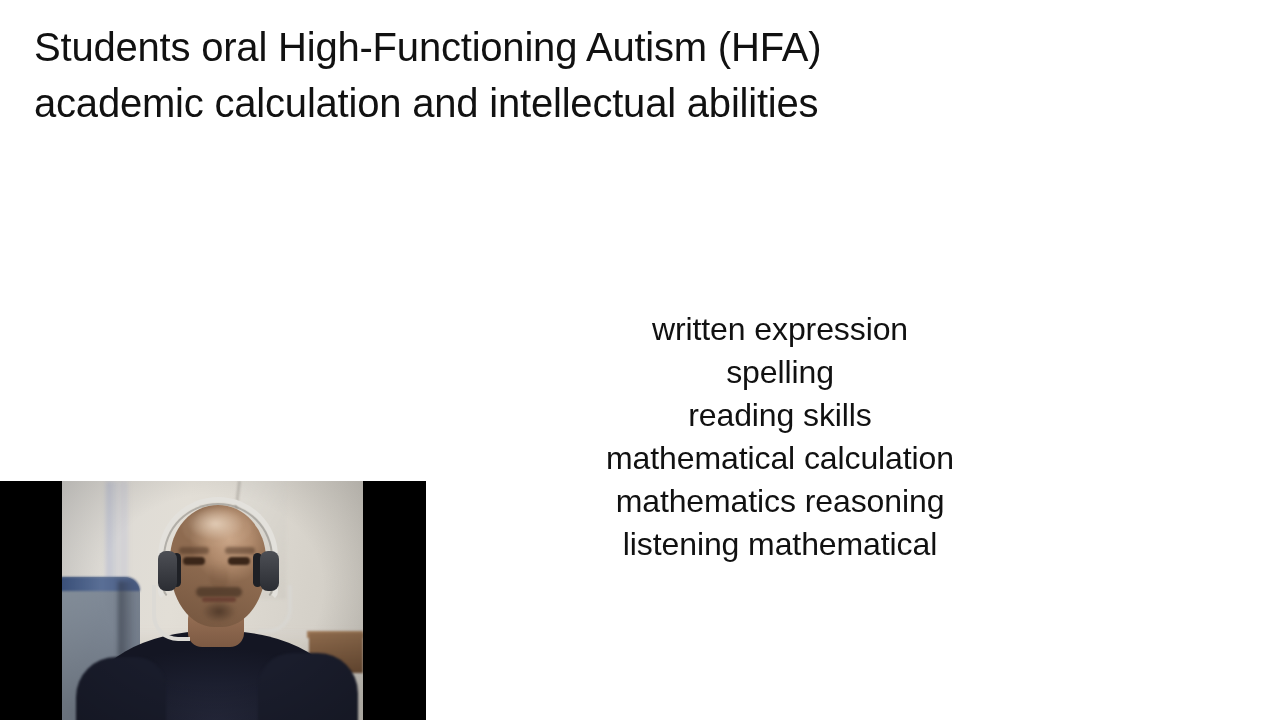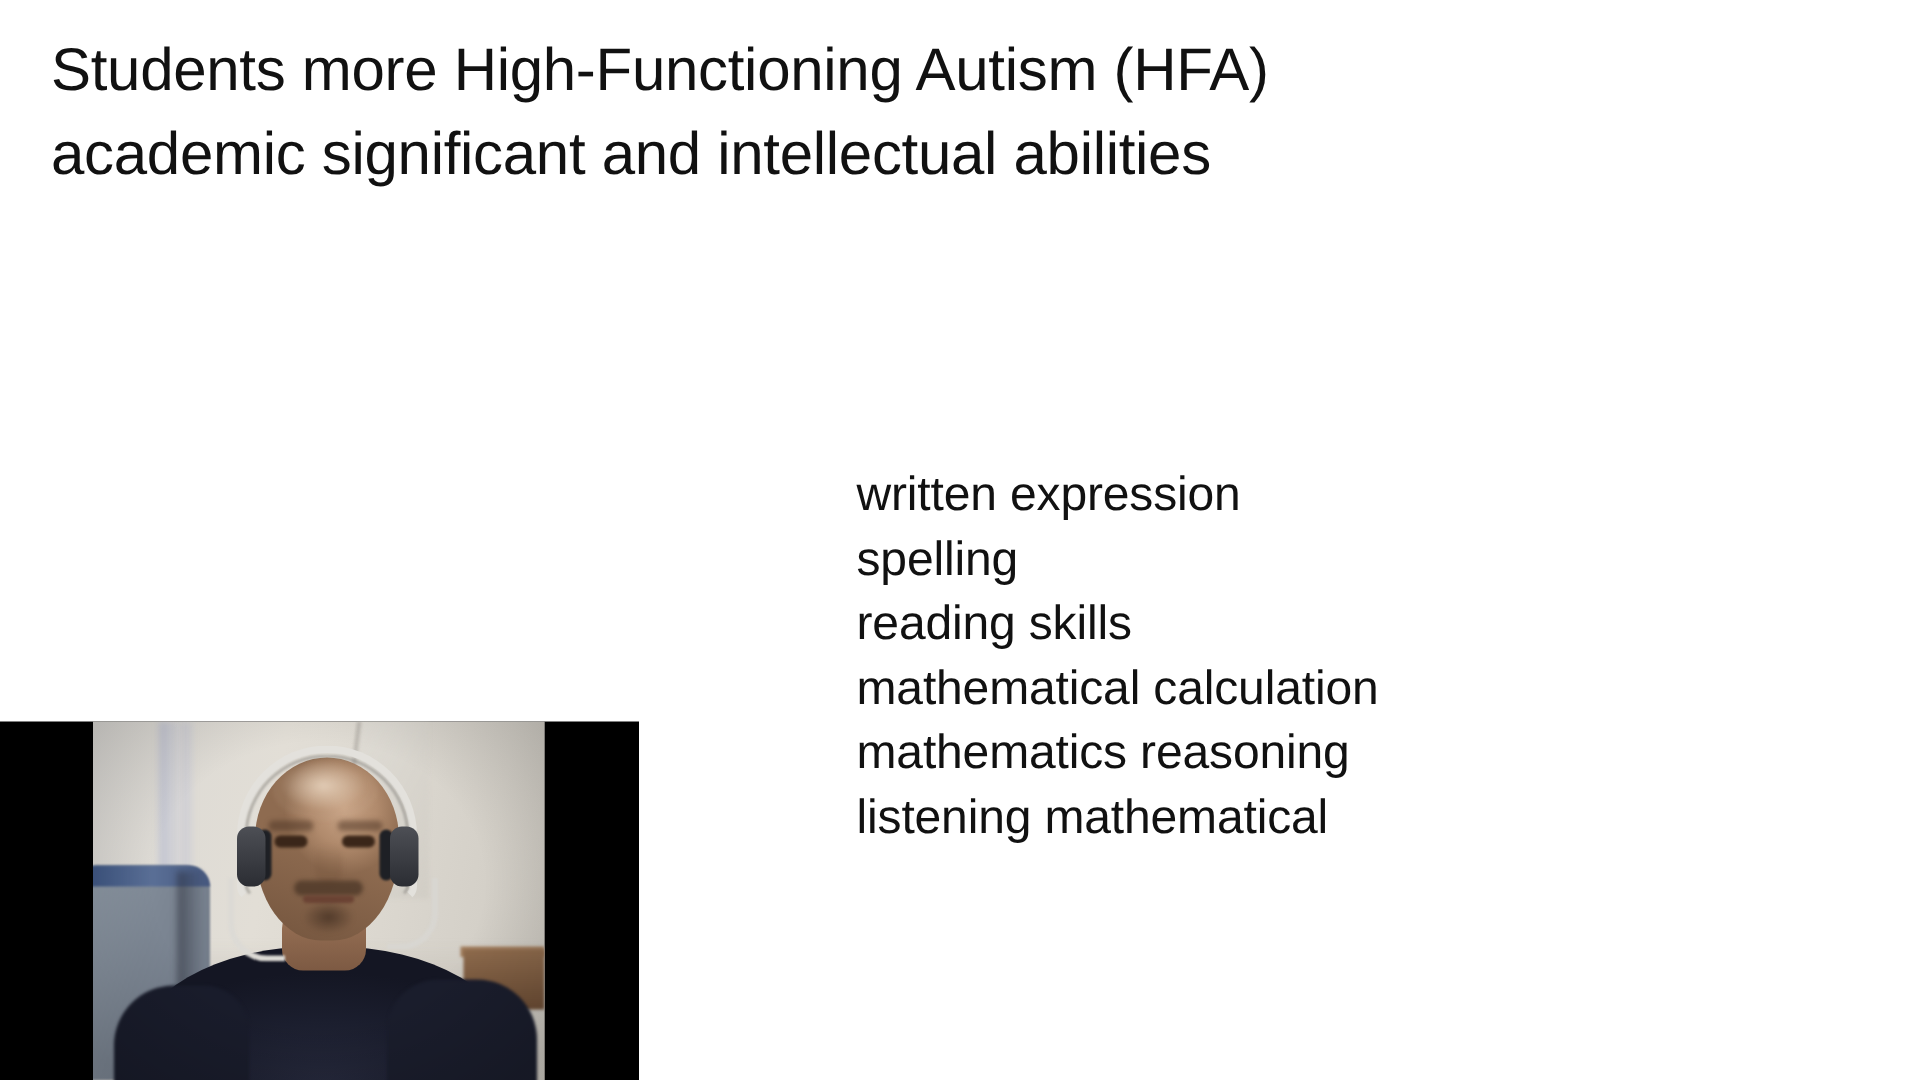--- a/index.html
+++ b/index.html
@@ -32,26 +32,27 @@
     line-height: 56px;
     color: #111111;
     letter-spacing: -0.2px;
     white-space: nowrap;
     font-weight: 400;
   }
 
   
   #areas-list {
     position: absolute;
-    left: 571px;
+    left: 540px;
     top: 308px;
     width: 480px;
     margin: 0;
     padding: 0;
     list-style: none;
+    text-align: center;
   }
   #areas-list li {
     font-family: "Liberation Sans", sans-serif;
     font-size: 32px;
     line-height: 43px;
     color: #111111;
     letter-spacing: -0.1px;
     white-space: nowrap;
     font-weight: 400;
   }
@@ -405,22 +406,22 @@
     background: radial-gradient(ellipse 200px 170px at 50% 45%, rgba(0,0,0,0) 55%, rgba(0,0,0,0.16) 100%);
     pointer-events: none;
   }
 </style>
 </head>
 <body>
 
 <div id="slide">
 
   <div id="heading">
-    <div class="heading-line">Students more High-Functioning Autism (HFA)</div>
-    <div class="heading-line">academic significant and intellectual abilities</div>
+    <div class="heading-line">Students oral High-Functioning Autism (HFA)</div>
+    <div class="heading-line">academic calculation and intellectual abilities</div>
   </div>
 
   <ul id="areas-list">
     <li>written expression</li>
     <li>spelling</li>
     <li>reading skills</li>
     <li>mathematical calculation</li>
     <li>mathematics reasoning</li>
     <li>listening mathematical</li>
   </ul>

